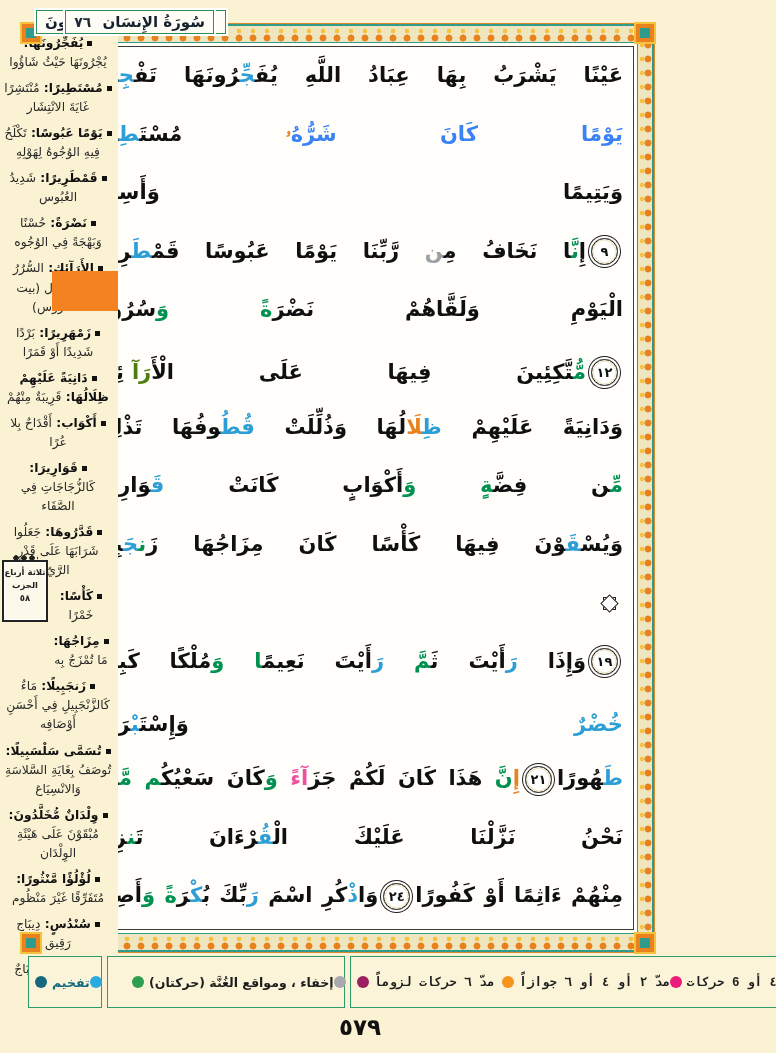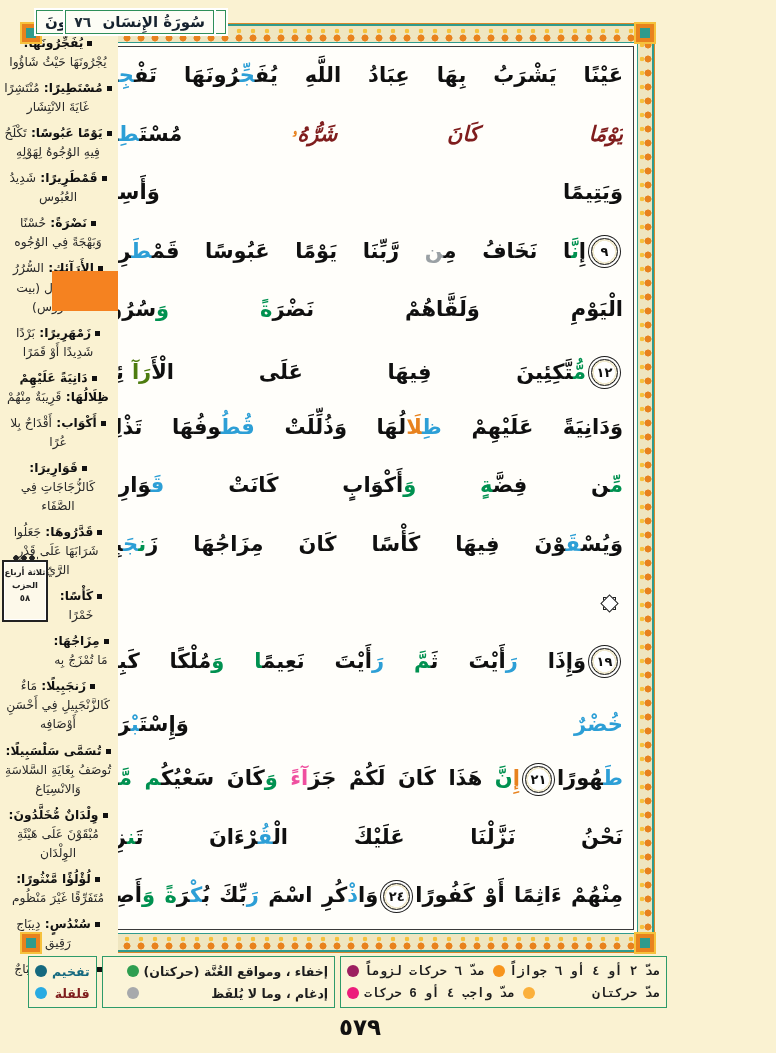--- a/index.html
+++ b/index.html
@@ -70,21 +70,21 @@
     box-shadow:0 0 0 1px #fff inset; background:#fdf9ea; text-align:center; font-size:8.5px;
     font-weight:bold; color:#222; line-height:1.5; padding-top:4px; z-index:4; }
   .stamp::before { content:""; position:absolute; top:-9px; left:50%; transform:translateX(-50%);
     width:26px; height:9px; background:radial-gradient(circle at 4px 5px,#222 2.5px,transparent 3px);
     background-size:8px 9px; }
 
   
   .legend { position:absolute; left:28px; top:956px; width:632px; height:52px; display:flex;
     gap:5px; direction:ltr; }
   .lbox { border:1.2px solid #2e9b6a; background:#fbf4d8; padding:3px 6px; display:flex;
-    flex-direction:column; justify-content:space-around; }
+    flex-direction:row; justify-content:space-around; }
   .lbox.b1 { width:74px; } .lbox.b2 { width:238px;padding-left:24px; } .lbox.b3 { flex:1;font-family:Liberation Mono, monospace; }
   .lrow { display:flex; gap:8px; }
   .litem { display:flex; align-items:center; gap:5px; flex:1; direction:ltr; }
   .litem .dot { width:12px; height:12px; border-radius:50%; flex:0 0 auto; }
   .litem .llabel { flex:1; text-align:right; font-size:12.5px; font-weight:bold; color:#1d1d1d;
     direction:rtl; white-space:nowrap; }
 
   .pagenum { position:absolute; left:300px; top:1014px; width:120px; text-align:center;
     font-size:23px; font-weight:bold; color:#111; }
 </style>
@@ -105,21 +105,21 @@
     <span>الجُزْءُ التَّاسِعُ وَالْعِشْرُونَ</span>
   </div>
   <div class="cartouche cart-surah">
     <span>سُورَةُ الإِنسَان</span>
     <span class="num">٧٦</span>
   </div>
 
   <div class="textarea">
     <div id="quran-lines">
         <div class="qline"><span class="seg" style="color: rgb(16, 16, 16);">عَيْنًا يَشْرَبُ بِهَا عِبَادُ اللَّهِ يُفَ</span><span class="seg" style="color: rgb(45, 159, 214);">جِّ</span><span class="seg" style="color: rgb(16, 16, 16);">رُونَهَا تَفْ</span><span class="seg" style="color: rgb(45, 159, 214);">جِ</span><span class="seg" style="color: rgb(16, 16, 16);">يرًا</span><span class="aya">٦</span></div>
-        <div class="qline"><span class="seg" style="color: #7f1d1d; font-style: italic;">يَوْمًا كَانَ شَرُّهُ</span><span class="seg" style="color: rgb(232, 130, 30);">ۥ</span><span class="seg" style="color: rgb(16, 16, 16);"> مُسْتَ</span><span class="seg" style="color: rgb(45, 159, 214);">طِ</span><span class="seg" style="color: rgb(16, 16, 16);">يرًا</span><span class="aya">٧</span></div>
+        <div class="qline"><span class="seg" style="color: #3b82f6;">يَوْمًا كَانَ شَرُّهُ</span><span class="seg" style="color: rgb(232, 130, 30);">ۥ</span><span class="seg" style="color: rgb(16, 16, 16);"> مُسْتَ</span><span class="seg" style="color: rgb(45, 159, 214);">طِ</span><span class="seg" style="color: rgb(16, 16, 16);">يرًا</span><span class="aya">٧</span></div>
         <div class="qline"><span class="seg" style="color: rgb(16, 16, 16);">وَيَتِيمًا وَأَسِيرًا</span><span class="aya">٨</span></div>
         <div class="qline"><span class="aya">٩</span><span class="seg" style="color: rgb(16, 16, 16);">إِ</span><span class="seg" style="color: rgb(0, 145, 80);">نَّ</span><span class="seg" style="color: rgb(16, 16, 16);">ا نَخَافُ مِ</span><span class="seg" style="color: rgb(154, 160, 164);">ن</span><span class="seg" style="color: rgb(16, 16, 16);"> رَّبِّنَا يَوْمًا عَبُوسًا قَمْ</span><span class="seg" style="color: rgb(45, 159, 214);">طَ</span><span class="seg" style="color: rgb(16, 16, 16);">رِيرًا</span><span class="aya">١٠</span></div>
         <div class="qline"><span class="seg" style="color: rgb(16, 16, 16);">الْيَوْمِ وَلَقَّاهُمْ نَضْرَ</span><span class="seg" style="color: rgb(0, 145, 80);">ةً وَ</span><span class="seg" style="color: rgb(16, 16, 16);">سُرُورًا</span><span class="aya">١١</span></div>
         <div class="qline"><span class="aya">١٢</span><span class="seg" style="color: rgb(0, 145, 80);">مُّ</span><span class="seg" style="color: rgb(16, 16, 16);">تَّكِئِينَ فِيهَا عَلَى الْأَ</span><span class="seg" style="color: #4d7c0f; margin-left: 8px;">رَآ</span><span class="seg" style="color: rgb(16, 16, 16);">ئِكِ</span><span class="waqf">صلے</span><span class="sq"></span></div>
         <div class="qline"><span class="seg" style="color: rgb(16, 16, 16);">وَدَانِيَةً عَلَيْهِمْ </span><span class="seg" style="color: rgb(45, 159, 214);">ظِ</span><span class="seg" style="color: rgb(232, 130, 30);">لَ</span><span class="seg" style="color: rgb(16, 16, 16);">الُهَا وَذُلِّلَتْ </span><span class="seg" style="color: rgb(45, 159, 214);">قُ</span><span class="seg" style="color: rgb(45, 159, 214);">طُ</span><span class="seg" style="color: rgb(16, 16, 16);">وفُهَا تَذْلِيلًا</span><span class="aya">١٤</span></div>
         <div class="qline"><span class="seg" style="color: rgb(0, 145, 80);">مِّ</span><span class="seg" style="color: rgb(16, 16, 16);">ن فِضَّ</span><span class="seg" style="color: rgb(0, 145, 80);">ةٍ وَ</span><span class="seg" style="color: rgb(16, 16, 16);">أَكْوَابٍ كَانَتْ </span><span class="seg" style="color: rgb(45, 159, 214);">قَ</span><span class="seg" style="color: rgb(16, 16, 16);">وَارِيرَ</span><span class="seg" style="color: rgb(154, 160, 164);">ا</span><span class="aya">١٥</span></div>
         <div class="qline"><span class="seg" style="color: rgb(16, 16, 16);">وَيُسْ</span><span class="seg" style="color: rgb(45, 159, 214);">قَ</span><span class="seg" style="color: rgb(16, 16, 16);">وْنَ فِيهَا كَأْسًا كَانَ مِزَاجُهَا زَ</span><span class="seg" style="color: rgb(0, 145, 80);">ن</span><span class="seg" style="color: rgb(45, 159, 214);">جَ</span><span class="seg" style="color: rgb(16, 16, 16);">بِيلًا</span><span class="aya">١٧</span></div>
         <div class="qline"><span class="rub"></span></div>
         <div class="qline"><span class="aya">١٩</span><span class="seg" style="color: rgb(16, 16, 16);">وَإِذَا </span><span class="seg" style="color: rgb(45, 159, 214);">رَ</span><span class="seg" style="color: rgb(16, 16, 16);">أَيْتَ ثَ</span><span class="seg" style="color: rgb(0, 145, 80);">مَّ</span><span class="seg" style="color: rgb(16, 16, 16);"> </span><span class="seg" style="color: rgb(45, 159, 214);">رَ</span><span class="seg" style="color: rgb(16, 16, 16);">أَيْتَ نَعِيمً</span><span class="seg" style="color: rgb(0, 145, 80);">ا وَ</span><span class="seg" style="color: rgb(16, 16, 16);">مُلْكًا كَبِيرًا</span><span class="aya">٢٠</span></div>
         <div class="qline"><span class="seg" style="color: rgb(45, 159, 214);">خُضْرٌ</span><span class="seg" style="color: rgb(16, 16, 16);"> وَإِسْتَ</span><span class="seg" style="color: rgb(45, 159, 214);">بْ</span><span class="seg" style="color: rgb(16, 16, 16);">رَقٌ</span><span class="waqf">صلے</span><span class="sq"></span></div>

